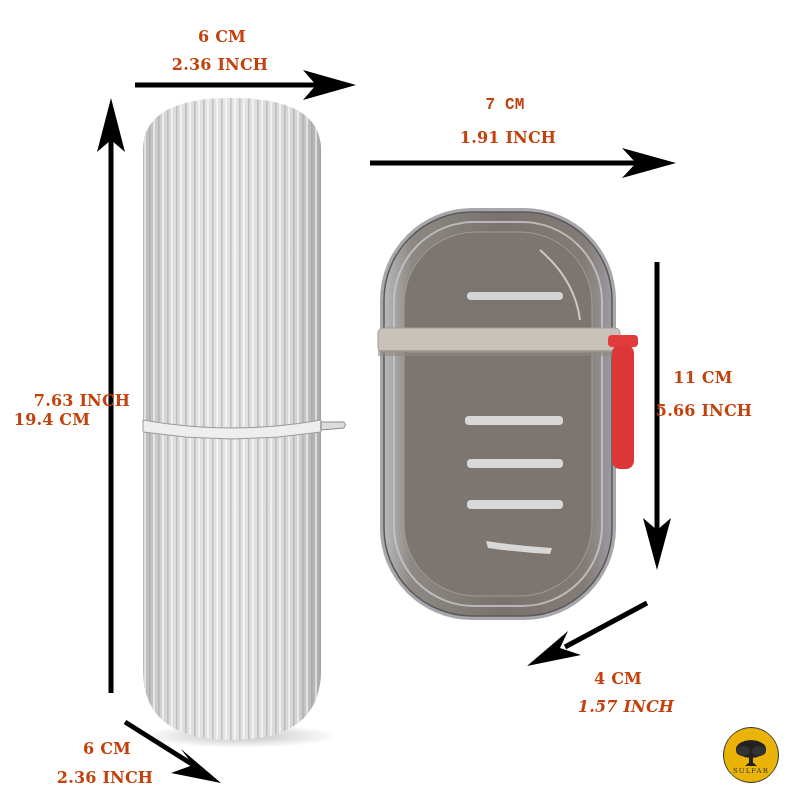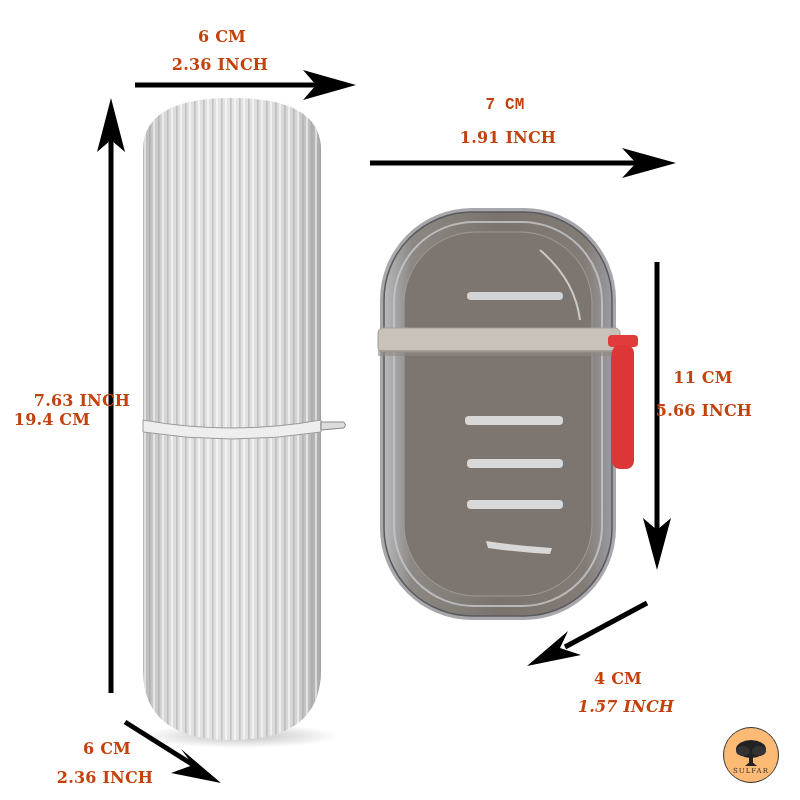--- a/index.html
+++ b/index.html
@@ -9,21 +9,21 @@
       font-family: "DejaVu Serif", "Liberation Serif", serif;
     }
     .label {
       position: absolute; font-weight: bold; font-size: 16px; color: #c2410c;
       white-space: nowrap; transform: translateX(-50%);
       letter-spacing: 0.2px;
     }
     svg.overlay { position: absolute; left: 0; top: 0; }
     .logo {
       position: absolute; left: 723px; top: 727px; width: 56px; height: 56px;
-      border: 1.5px solid #333; border-radius: 50%; background: #fdba74;
+      border: 1.5px solid #333; border-radius: 50%; background: #eab308;
       display: flex; flex-direction: column; align-items: center; justify-content: flex-end;
       box-sizing: border-box; padding-bottom: 7px;
     }
     .logo-text { font-size: 7px; color: #333; letter-spacing: 1px; font-family: "DejaVu Serif", serif; }
   </style>
 </head>
 <body>
 
 <svg class="overlay" width="800" height="800" viewBox="0 0 800 800">
   <defs>

